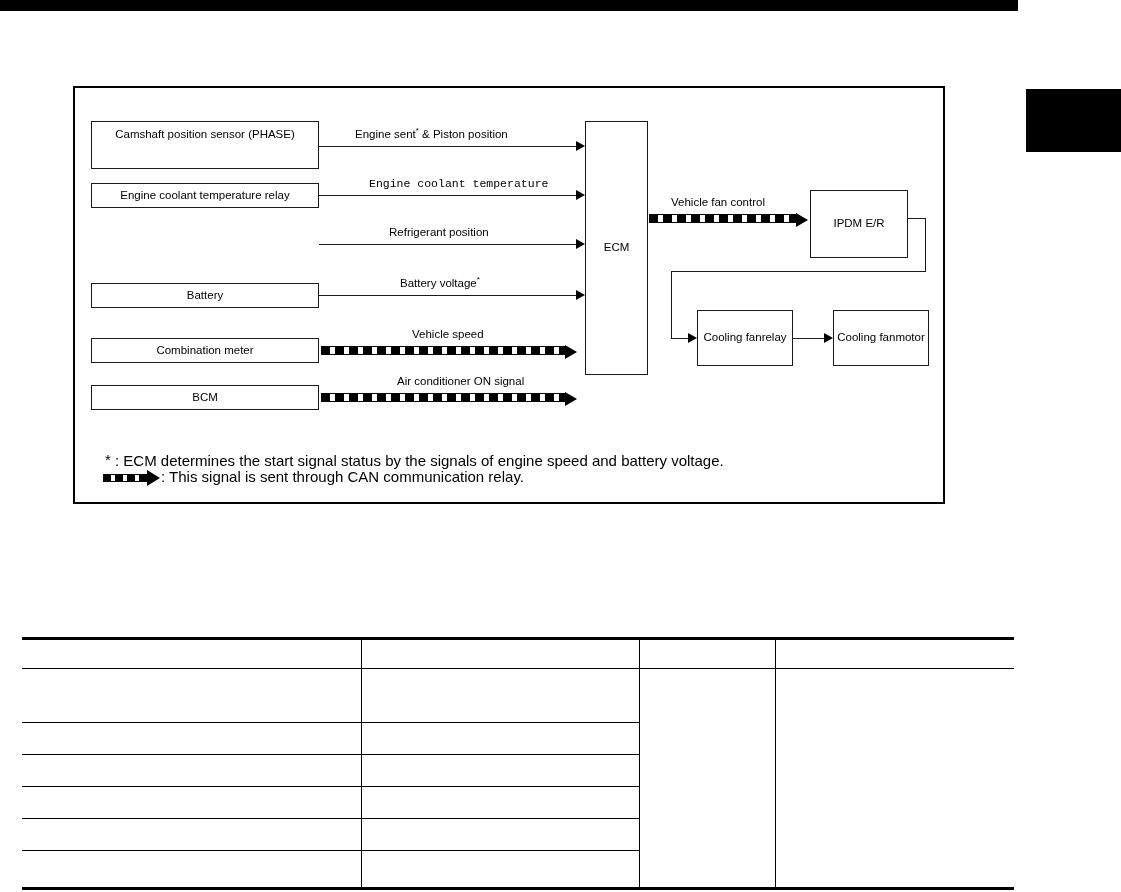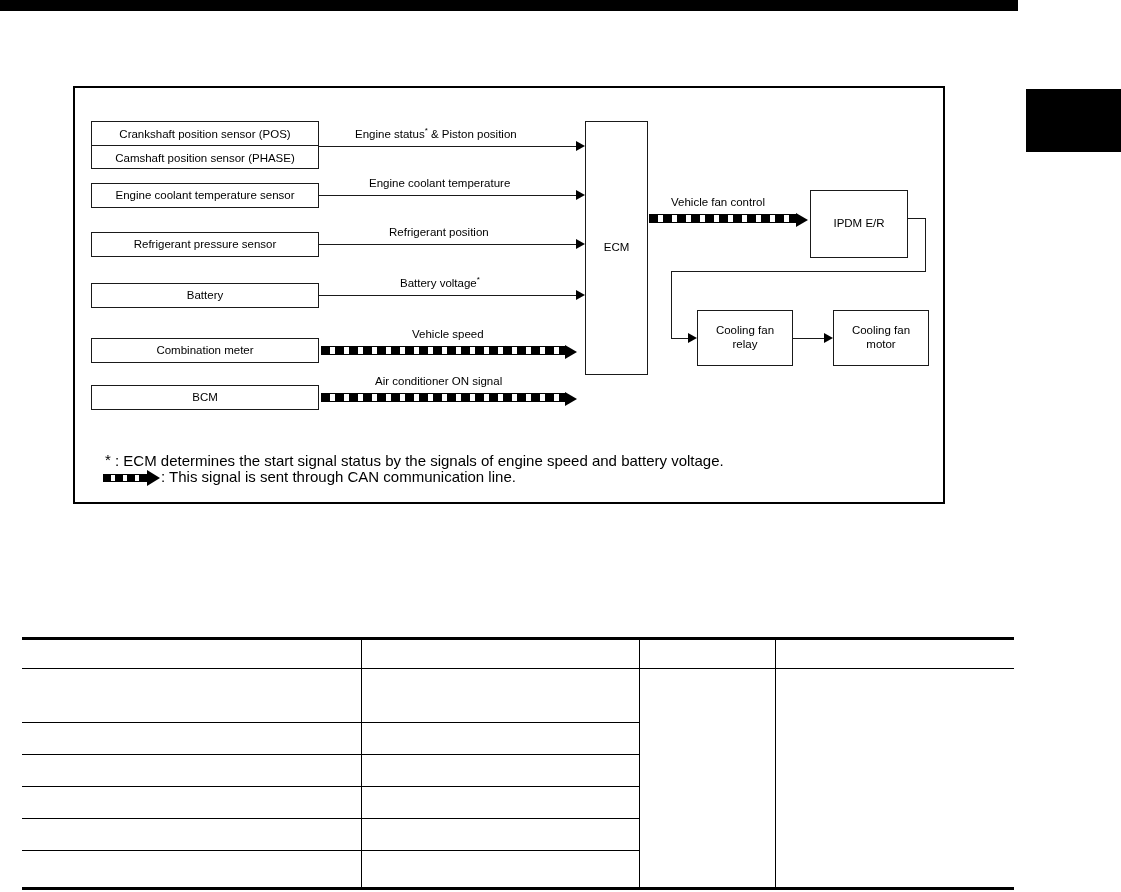--- a/index.html
+++ b/index.html
@@ -11,21 +11,21 @@
   #top-rule{left:0;top:0;width:1018px;height:11px;background:#000;}
   #section-tab{left:1026px;top:89px;width:95px;height:63px;background:#000;}
 
   
   #diagram-frame{left:73px;top:86px;width:872px;height:418px;border:2px solid #000;background:#fff;box-sizing:border-box;}
 
   
   .node{position:absolute;border:1.2px solid #1a1a1a;background:#fff;box-sizing:border-box;
         display:flex;align-items:center;justify-content:center;text-align:center;
         font-size:11.5px;line-height:1.18;color:#000;}
-  .node.two-line{flex-direction:column;text-align:center;}
+  .node.two-line{flex-direction:row;text-align:center;}
 
   
   #box-crank-cam{left:91px;top:121px;width:228px;height:48px;border:1.2px solid #1a1a1a;background:#fff;box-sizing:border-box;}
   #box-crank-cam .half{height:50%;display:flex;align-items:center;justify-content:center;font-size:11.5px;}
   #box-crank-cam .half.top{border-bottom:1.2px solid #1a1a1a;}
 
   
   .sig-label{position:absolute;font-size:11.5px;white-space:nowrap;color:#000;}
   .sig-label sup{font-size:8px;vertical-align:super;line-height:0;}
 
@@ -60,31 +60,27 @@
 </style>
 </head>
 <body>
 
 <div class="abs" id="top-rule"></div>
 <div class="abs" id="section-tab"></div>
 
 <div class="abs" id="diagram-frame">
 
   <div class="abs" id="box-crank-cam" style="left:16px;top:33px;">
-    <div class="half top">Crankshaft position sensor (POS)</div>
     <div class="half">Camshaft position sensor (PHASE)</div>
   </div>
 
   <div class="node" style="left:16px;top:95px;width:228px;height:25px;">
-    <span>Engine coolant temperature sensor</span>
+    <span>Engine coolant temperature relay</span>
   </div>
 
-  <div class="node" style="left:16px;top:144px;width:228px;height:25px;">
-    <span>Refrigerant pressure sensor</span>
-  </div>
 
   <div class="node" style="left:16px;top:195px;width:228px;height:25px;">
     <span>Battery</span>
   </div>
 
   <div class="node" style="left:16px;top:250px;width:228px;height:25px;">
     <span>Combination meter</span>
   </div>
 
   <div class="node" style="left:16px;top:297px;width:228px;height:25px;">
@@ -105,44 +101,44 @@
   </div>
 
   <div class="node two-line" style="left:758px;top:222px;width:96px;height:56px;">
     <span>Cooling fan</span>
     <span>motor</span>
   </div>
 
   <div class="line-h" style="left:244px;top:58px;width:257px;"></div>
   <div class="arrow-r" style="left:501px;top:53px;"></div>
   <div class="sig-label" style="left:280px;top:40px;">
-    <span>Engine status</span><sup>*</sup><span> &amp; Piston position</span>
+    <span>Engine sent</span><sup>*</sup><span> &amp; Piston position</span>
   </div>
 
   <div class="line-h" style="left:244px;top:107px;width:257px;"></div>
   <div class="arrow-r" style="left:501px;top:102px;"></div>
-  <div class="sig-label" style="left:294px;top:89px;">Engine coolant temperature</div>
+  <div class="sig-label" style="left:294px;top:89px;font-family:Liberation Mono, monospace;">Engine coolant temperature</div>
 
   <div class="line-h" style="left:244px;top:156px;width:257px;"></div>
   <div class="arrow-r" style="left:501px;top:151px;"></div>
   <div class="sig-label" style="left:314px;top:138px;">Refrigerant position</div>
 
   <div class="line-h" style="left:244px;top:207px;width:257px;"></div>
   <div class="arrow-r" style="left:501px;top:202px;"></div>
   <div class="sig-label" style="left:325px;top:189px;">
     <span>Battery voltage</span><sup>*</sup>
   </div>
 
   <div class="can-line" style="left:246px;top:258px;width:244px;"></div>
   <div class="arrow-r" style="left:490px;top:257px;border-top-width:7px;border-bottom-width:7px;border-left-width:12px;"></div>
   <div class="sig-label" style="left:337px;top:240px;">Vehicle speed</div>
 
   <div class="can-line" style="left:246px;top:305px;width:244px;"></div>
   <div class="arrow-r" style="left:490px;top:304px;border-top-width:7px;border-bottom-width:7px;border-left-width:12px;"></div>
-  <div class="sig-label" style="left:300px;top:287px;">Air conditioner ON signal</div>
+  <div class="sig-label" style="left:322px;top:287px;">Air conditioner ON signal</div>
 
   <div class="can-line" style="left:574px;top:126px;width:147px;"></div>
   <div class="arrow-r" style="left:721px;top:125px;border-top-width:7px;border-bottom-width:7px;border-left-width:12px;"></div>
   <div class="sig-label" style="left:596px;top:108px;">Vehicle fan control</div>
 
   <div class="line-h" style="left:833px;top:130px;width:18px;"></div>
   <div class="line-v" style="left:850px;top:130px;height:53px;"></div>
   <div class="line-h" style="left:596px;top:183px;width:255px;"></div>
   <div class="line-v" style="left:596px;top:183px;height:67px;"></div>
   <div class="line-h" style="left:596px;top:250px;width:17px;"></div>
@@ -151,21 +147,21 @@
   <div class="line-h" style="left:718px;top:250px;width:31px;"></div>
   <div class="arrow-r" style="left:749px;top:245px;"></div>
 
   <div class="legend-row" style="left:30px;top:364px;">
     <span style="position:relative;top:-1px;">*</span>
     <span>: ECM determines the start signal status by the signals of engine speed and battery voltage.</span>
   </div>
 
   <div class="legend-can-swatch" style="left:28px;top:386px;"></div>
   <div class="legend-can-arrow" style="left:72px;top:382px;"></div>
-  <div class="legend-row" style="left:86px;top:380px;">: This signal is sent through CAN communication line.</div>
+  <div class="legend-row" style="left:86px;top:380px;">: This signal is sent through CAN communication relay.</div>
 
 </div>
 
 <div id="spec-table">
 
   <div class="tline-h thick" style="left:0;top:0;width:992px;"></div>
   <div class="tline-h" style="left:0;top:31px;width:992px;"></div>
   <div class="tline-h" style="left:0;top:85px;width:617px;"></div>
   <div class="tline-h" style="left:0;top:117px;width:617px;"></div>
   <div class="tline-h" style="left:0;top:149px;width:617px;"></div>

